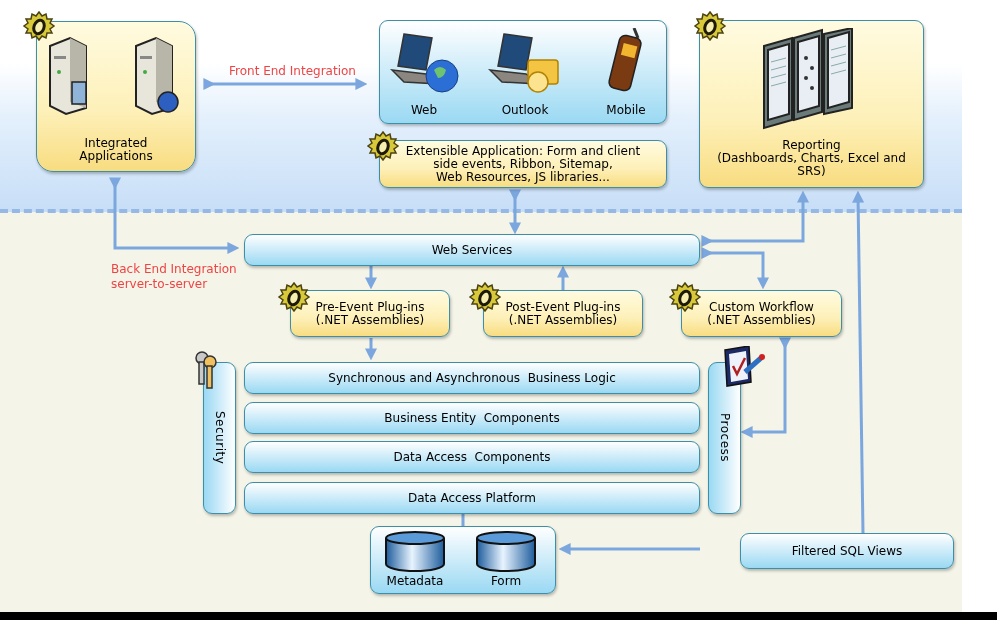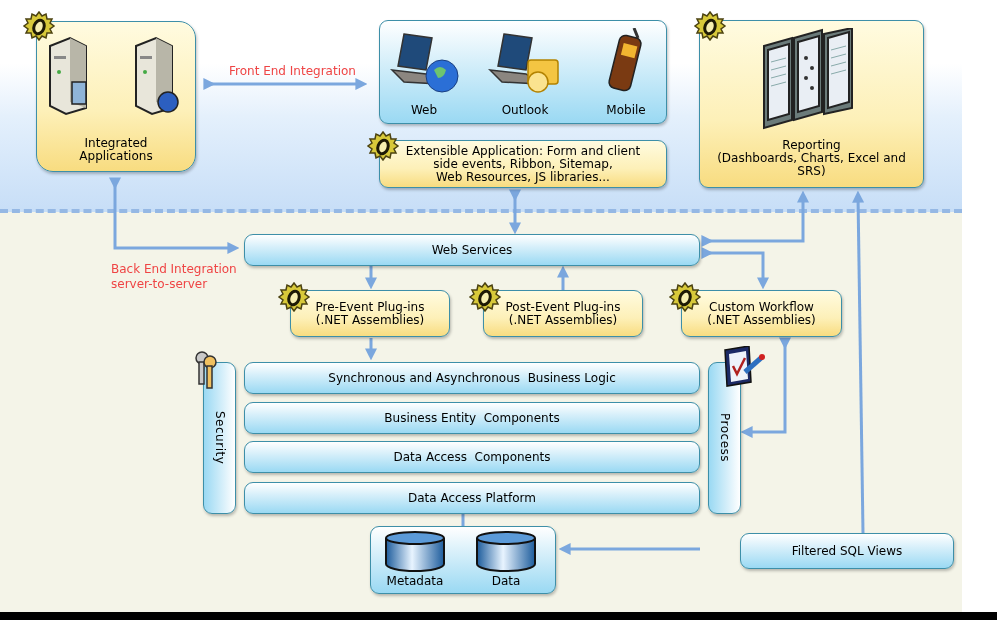--- a/index.html
+++ b/index.html
@@ -244,20 +244,20 @@
         </linearGradient>
       </defs>
     <path d="M2 8 L2 34 A29 7 0 0 0 60 34 L60 8" fill="url(#dbg)" stroke="#111" stroke-width="2"></path>
     <ellipse cx="31" cy="8" rx="29" ry="6" fill="#5b9ad8" stroke="#111" stroke-width="2"></ellipse>
   </svg>
   <div class="caption" style="left:384px;top:574px;width:62px;">Metadata</div>
   <svg class="icon" style="left:475px;top:530px;" width="62" height="42" viewBox="0 0 62 42">
     <path d="M2 8 L2 34 A29 7 0 0 0 60 34 L60 8" fill="url(#dbg)" stroke="#111" stroke-width="2"></path>
     <ellipse cx="31" cy="8" rx="29" ry="6" fill="#5b9ad8" stroke="#111" stroke-width="2"></ellipse>
   </svg>
-  <div class="caption" style="left:475px;top:574px;width:62px;">Data</div>
+  <div class="caption" style="left:475px;top:574px;width:62px;">Form</div>
 
   <div class="box blue" style="left:700px;top:533px;width:214px;height:36px;margin-left:40px;">
     <span>Filtered SQL Views</span>
   </div>
 </div>
 
 <div class="black-bar"></div>
 
 </body></html>

